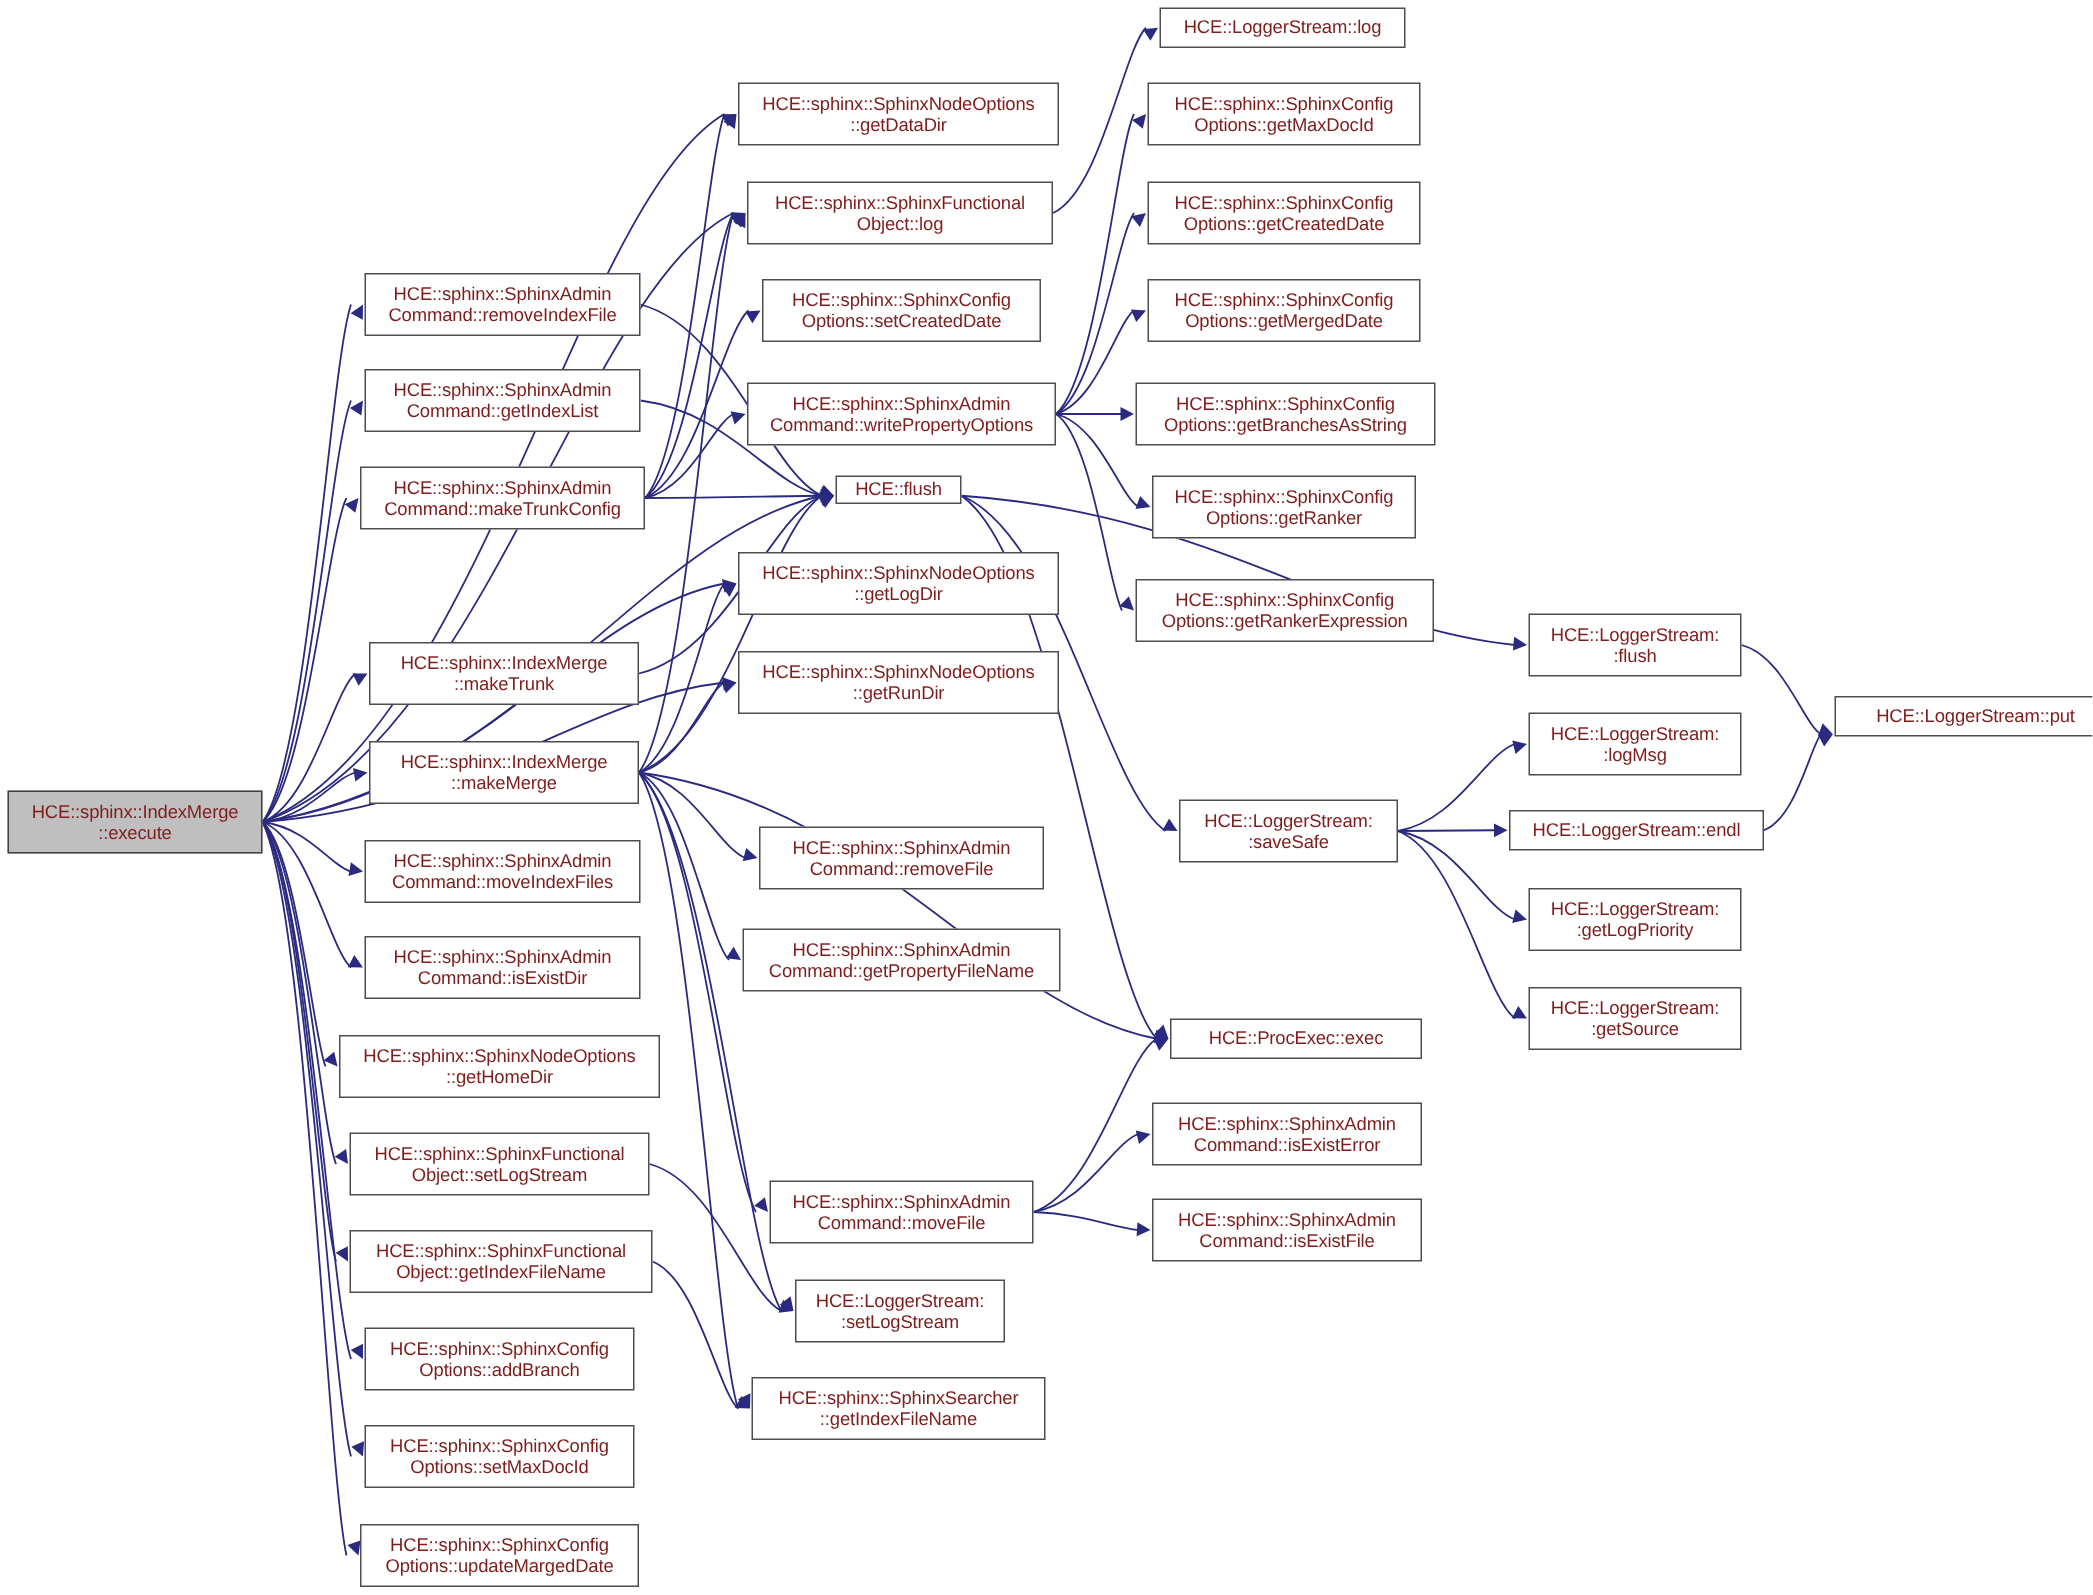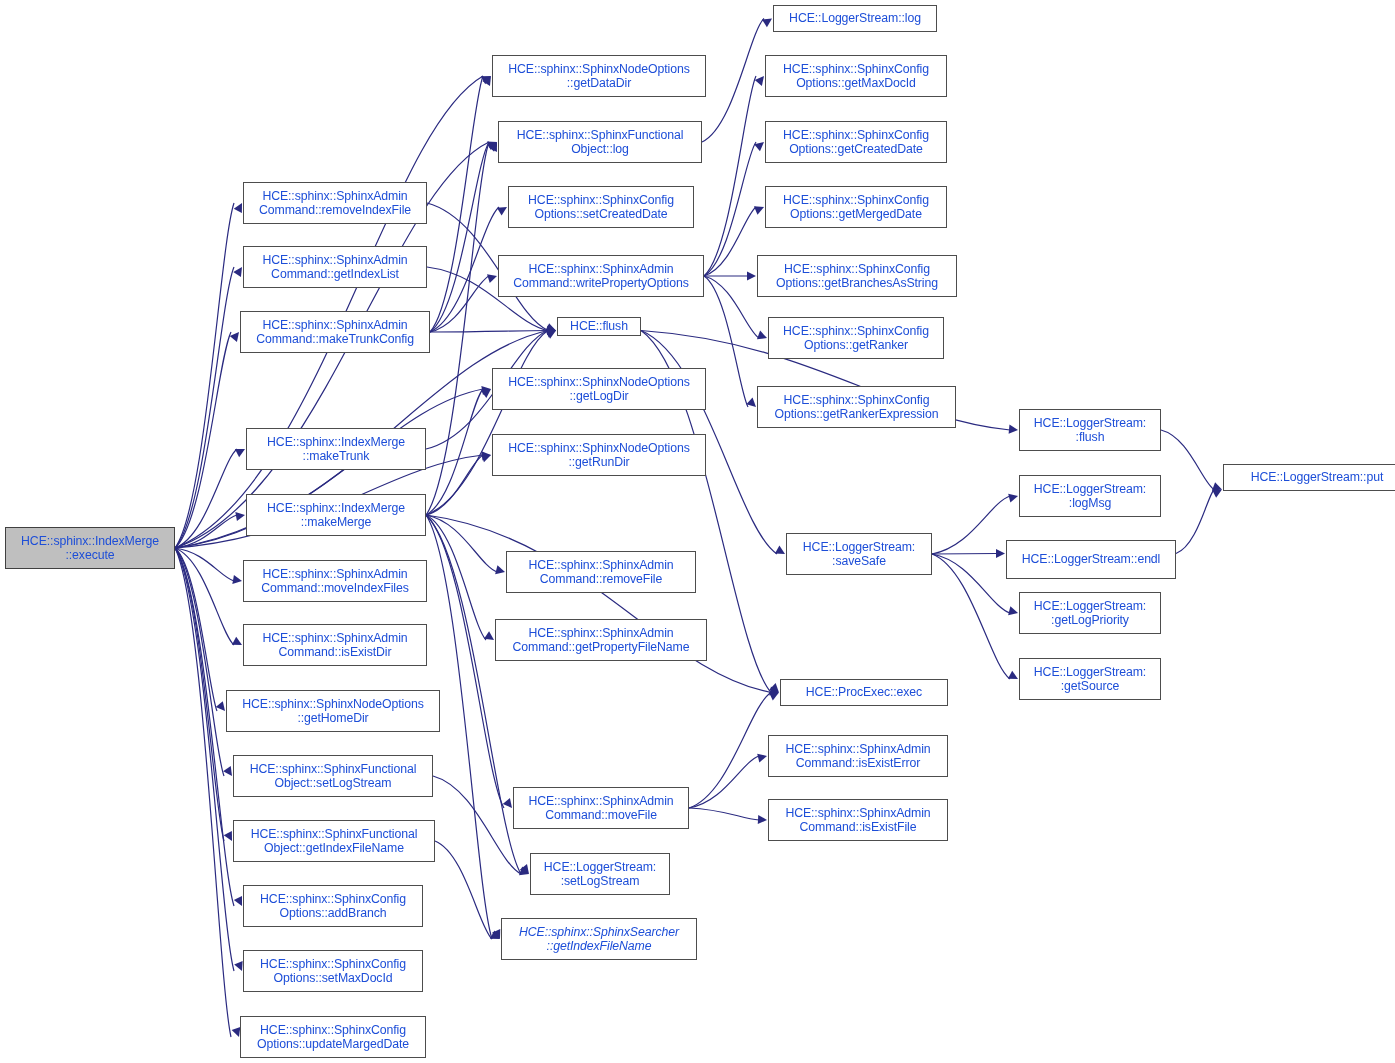--- a/index.html
+++ b/index.html
@@ -21,21 +21,21 @@
     top: 0;
     width: 1395px;
     height: 1063px;
     pointer-events: none;
   }
   .node {
     position: absolute;
     box-sizing: border-box;
     border: 1px solid #4d4d4d;
     background: #ffffff;
-    color: #1d4ed8;
+    color: #7f1d1d;
     display: flex;
     align-items: center;
     justify-content: center;
     text-align: center;
     font-size: 12.3px;
     line-height: 14.5px;
     letter-spacing: -0.1px;
     white-space: pre-line;
     z-index: 3;
   }
@@ -212,21 +212,21 @@
     <div class="node" style="left: 492px; top: 434px; width: 214px; height: 42px;"><span class="node-label">HCE::sphinx::SphinxNodeOptions
 ::getRunDir</span></div>
     <div class="node" style="left: 506px; top: 551px; width: 190px; height: 42px;"><span class="node-label">HCE::sphinx::SphinxAdmin
 Command::removeFile</span></div>
     <div class="node" style="left: 495px; top: 619px; width: 212px; height: 42px;"><span class="node-label">HCE::sphinx::SphinxAdmin
 Command::getPropertyFileName</span></div>
     <div class="node" style="left: 513px; top: 787px; width: 176px; height: 42px;"><span class="node-label">HCE::sphinx::SphinxAdmin
 Command::moveFile</span></div>
     <div class="node" style="left: 530px; top: 853px; width: 140px; height: 42px;"><span class="node-label">HCE::LoggerStream:
 :setLogStream</span></div>
-    <div class="node" style="left: 501px; top: 918px; width: 196px; height: 42px; font-style: italic;"><span class="node-label">HCE::sphinx::SphinxSearcher
+    <div class="node" style="left: 501px; top: 918px; width: 196px; height: 42px;"><span class="node-label">HCE::sphinx::SphinxSearcher
 ::getIndexFileName</span></div>
     <div class="node" style="left: 773px; top: 5px; width: 164px; height: 27px;"><span class="node-label">HCE::LoggerStream::log</span></div>
     <div class="node" style="left: 765px; top: 55px; width: 182px; height: 42px;"><span class="node-label">HCE::sphinx::SphinxConfig
 Options::getMaxDocId</span></div>
     <div class="node" style="left: 765px; top: 121px; width: 182px; height: 42px;"><span class="node-label">HCE::sphinx::SphinxConfig
 Options::getCreatedDate</span></div>
     <div class="node" style="left: 765px; top: 186px; width: 182px; height: 42px;"><span class="node-label">HCE::sphinx::SphinxConfig
 Options::getMergedDate</span></div>
     <div class="node" style="left: 757px; top: 255px; width: 200px; height: 42px;"><span class="node-label">HCE::sphinx::SphinxConfig
 Options::getBranchesAsString</span></div>
@@ -238,19 +238,19 @@
 :saveSafe</span></div>
     <div class="node" style="left: 780px; top: 679px; width: 168px; height: 27px;"><span class="node-label">HCE::ProcExec::exec</span></div>
     <div class="node" style="left: 768px; top: 735px; width: 180px; height: 42px;"><span class="node-label">HCE::sphinx::SphinxAdmin
 Command::isExistError</span></div>
     <div class="node" style="left: 768px; top: 799px; width: 180px; height: 42px;"><span class="node-label">HCE::sphinx::SphinxAdmin
 Command::isExistFile</span></div>
     <div class="node" style="left: 1019px; top: 409px; width: 142px; height: 42px;"><span class="node-label">HCE::LoggerStream:
 :flush</span></div>
     <div class="node" style="left: 1019px; top: 475px; width: 142px; height: 42px;"><span class="node-label">HCE::LoggerStream:
 :logMsg</span></div>
-    <div class="node" style="left: 1006px; top: 540px; width: 170px; height: 39px;"><span class="node-label">HCE::LoggerStream::endl</span></div>
+    <div class="node" style="left: 1006px; top: 540px; width: 170px; height: 27px;"><span class="node-label">HCE::LoggerStream::endl</span></div>
     <div class="node" style="left: 1019px; top: 592px; width: 142px; height: 42px;"><span class="node-label">HCE::LoggerStream:
 :getLogPriority</span></div>
     <div class="node" style="left: 1019px; top: 658px; width: 142px; height: 42px;"><span class="node-label">HCE::LoggerStream:
 :getSource</span></div>
     <div class="node" style="left: 1223px; top: 464px; width: 188px; height: 27px; justify-content: flex-end;"><span class="node-label">HCE::LoggerStream::put</span></div>
   </div>
 
 </body></html>

